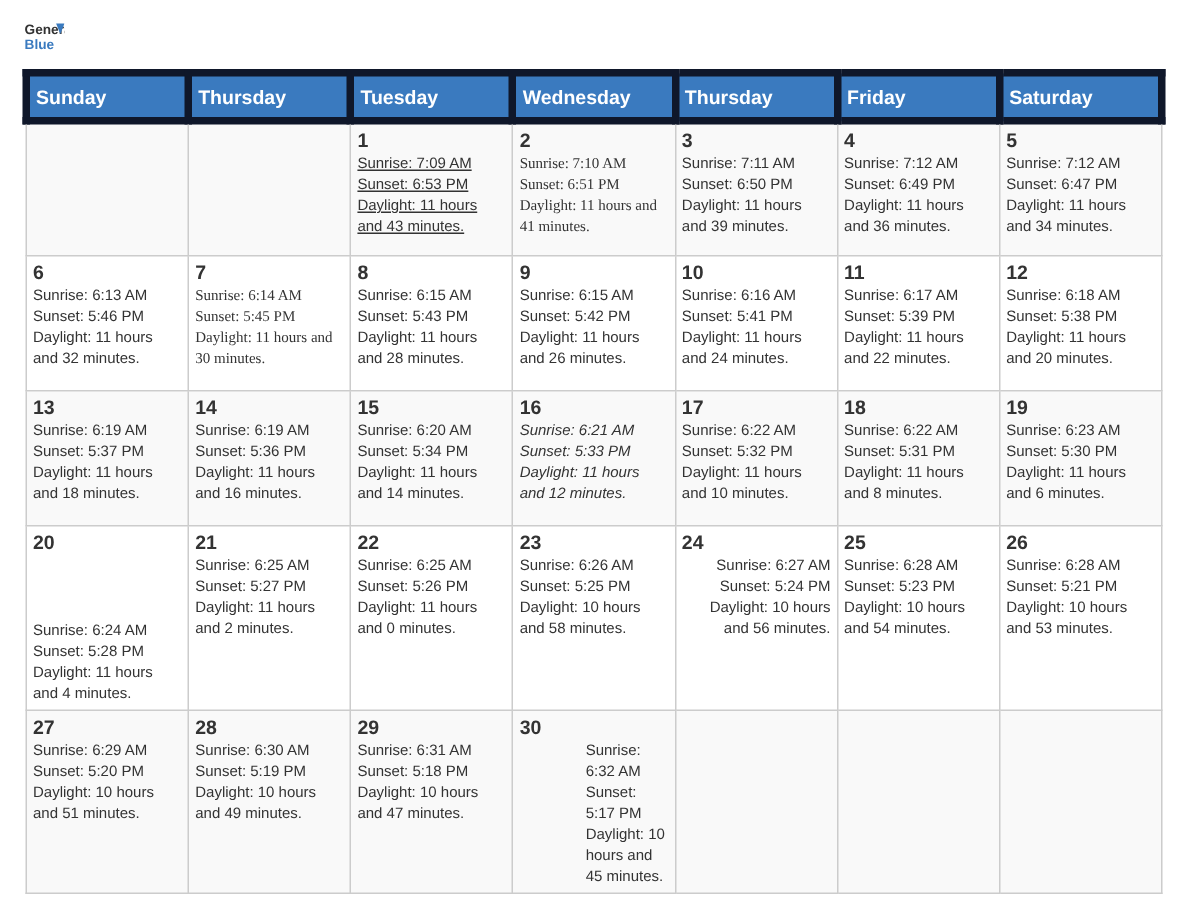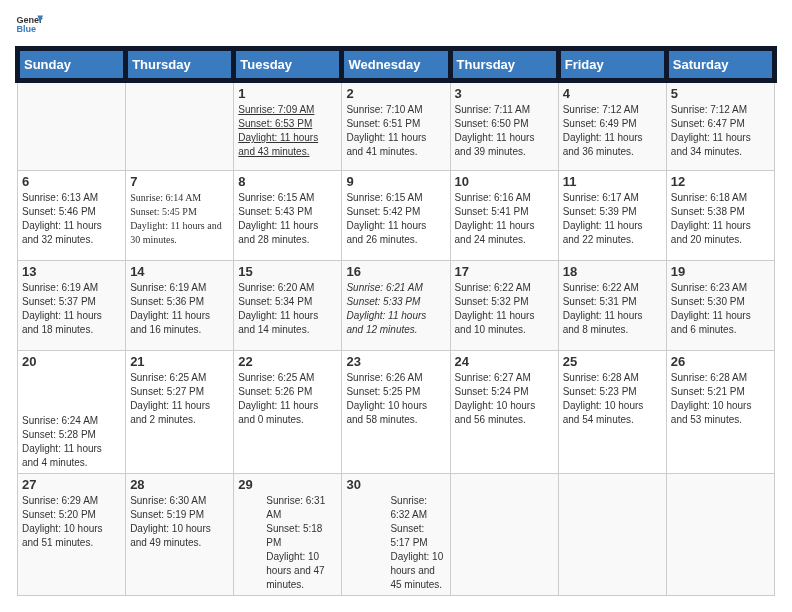--- a/index.html
+++ b/index.html
@@ -116,21 +116,21 @@
         <td></td>
         <td></td>
         <td>
           <span class="day-num">1</span>
           <div class="day-info" style="white-space: pre-line; text-decoration: underline;">Sunrise: 7:09 AM
 Sunset: 6:53 PM
 Daylight: 11 hours and 43 minutes.</div>
         </td>
         <td>
           <span class="day-num">2</span>
-          <div class="day-info" style="white-space: pre-line;">Sunrise: 7:10 AM
+          <div class="day-info" style="white-space: pre-line; font-family: Liberation Serif, serif;">Sunrise: 7:10 AM
 Sunset: 6:51 PM
 Daylight: 11 hours and 41 minutes.</div>
         </td>
         <td>
           <span class="day-num">3</span>
           <div class="day-info" style="white-space: pre-line;">Sunrise: 7:11 AM
 Sunset: 6:50 PM
 Daylight: 11 hours and 39 minutes.</div>
         </td>
         <td>
@@ -254,21 +254,21 @@
 Daylight: 11 hours and 0 minutes.</div>
         </td>
         <td>
           <span class="day-num">23</span>
           <div class="day-info" style="white-space: pre-line;">Sunrise: 6:26 AM
 Sunset: 5:25 PM
 Daylight: 10 hours and 58 minutes.</div>
         </td>
         <td>
           <span class="day-num">24</span>
-          <div class="day-info" style="white-space: pre-line;">Sunrise: 6:27 AM
+          <div class="day-info" style="white-space: pre-line; text-align: right;">Sunrise: 6:27 AM
 Sunset: 5:24 PM
 Daylight: 10 hours and 56 minutes.</div>
         </td>
         <td>
           <span class="day-num">25</span>
           <div class="day-info" style="white-space: pre-line;">Sunrise: 6:28 AM
 Sunset: 5:23 PM
 Daylight: 10 hours and 54 minutes.</div>
         </td>
         <td>
@@ -286,21 +286,21 @@
 Daylight: 10 hours and 51 minutes.</div>
         </td>
         <td>
           <span class="day-num">28</span>
           <div class="day-info" style="white-space: pre-line;">Sunrise: 6:30 AM
 Sunset: 5:19 PM
 Daylight: 10 hours and 49 minutes.</div>
         </td>
         <td>
           <span class="day-num">29</span>
-          <div class="day-info" style="white-space: pre-line; margin-left: 28px;">Sunrise: 6:31 AM
+          <div class="day-info" style="white-space: pre-line;">Sunrise: 6:31 AM
 Sunset: 5:18 PM
 Daylight: 10 hours and 47 minutes.</div>
         </td>
         <td>
           <span class="day-num">30</span>
           <div class="day-info" style="white-space: pre-line; margin-left: 44px;">Sunrise: 6:32 AM
 Sunset: 5:17 PM
 Daylight: 10 hours and 45 minutes.</div>
         </td>
         <td></td>

